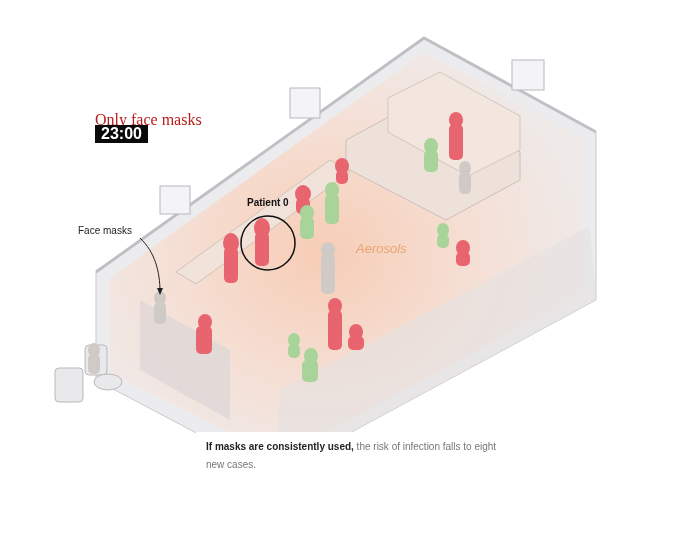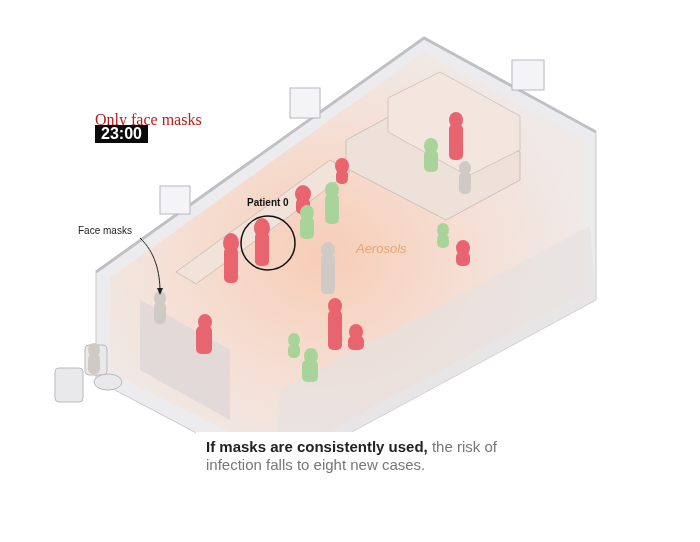--- a/index.html
+++ b/index.html
@@ -2,21 +2,21 @@
 <html><head>
 <meta charset="utf-8">
 <style>
   html,body{margin:0;padding:0;background:#ffffff;}
   body{width:700px;height:542px;position:relative;overflow:hidden;font-family:"Liberation Sans",sans-serif;}
   .title{position:absolute;left:95px;top:83px;font-family:"Liberation Serif",serif;font-size:16px;line-height:17px;color:#b91c1c;width:110px;font-weight:normal;margin-top:28px;}
   .time{position:absolute;left:95px;top:125px;background:#0a0a0a;color:#fff;font-size:16px;font-weight:bold;padding:3px 6px;line-height:12px;}
   .label{position:absolute;font-size:10px;color:#222;}
   .patient{position:absolute;left:247px;top:197px;font-size:10px;font-weight:bold;color:#111;text-align:center;}
   .aero{position:absolute;left:356px;top:241px;font-size:13px;font-style:italic;color:#e8a56f;}
-  .caption{position:absolute;left:196px;top:432px;width:300px;background:#fff;padding:6px 8px 10px 10px;font-size:15px;line-height:18px;color:#777;}
+  .caption{position:absolute;left:196px;top:432px;width:300px;background:#fff;padding:6px 8px 10px 10px;font-size:10px;line-height:18px;color:#777;}
   .caption b{color:#222;}
   svg.scene{position:absolute;left:0;top:0;}
 </style>
 </head>
 <body>
 
 <svg class="scene" width="700" height="542" viewBox="0 0 700 542">
   <defs>
     <radialGradient id="glow" cx="0.45" cy="0.5" r="0.55">
       <stop offset="0" stop-color="#f7cdb6"></stop>

